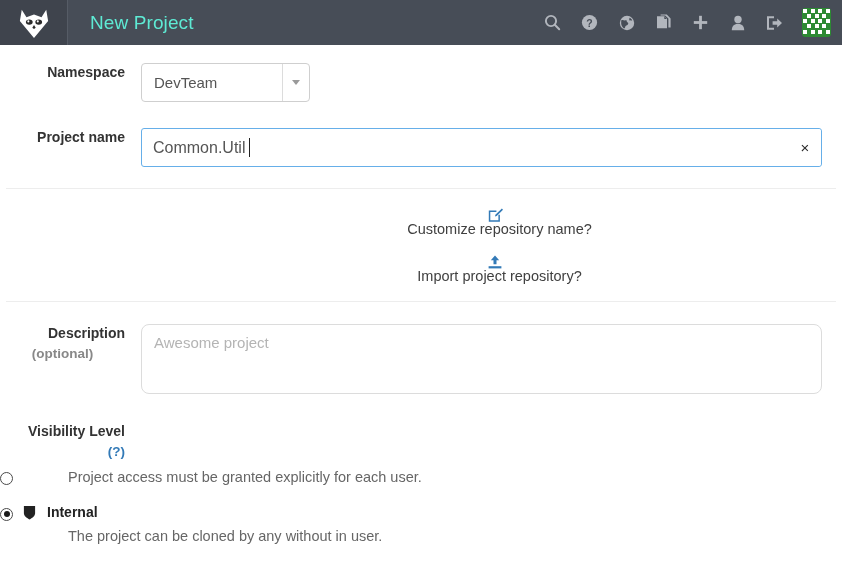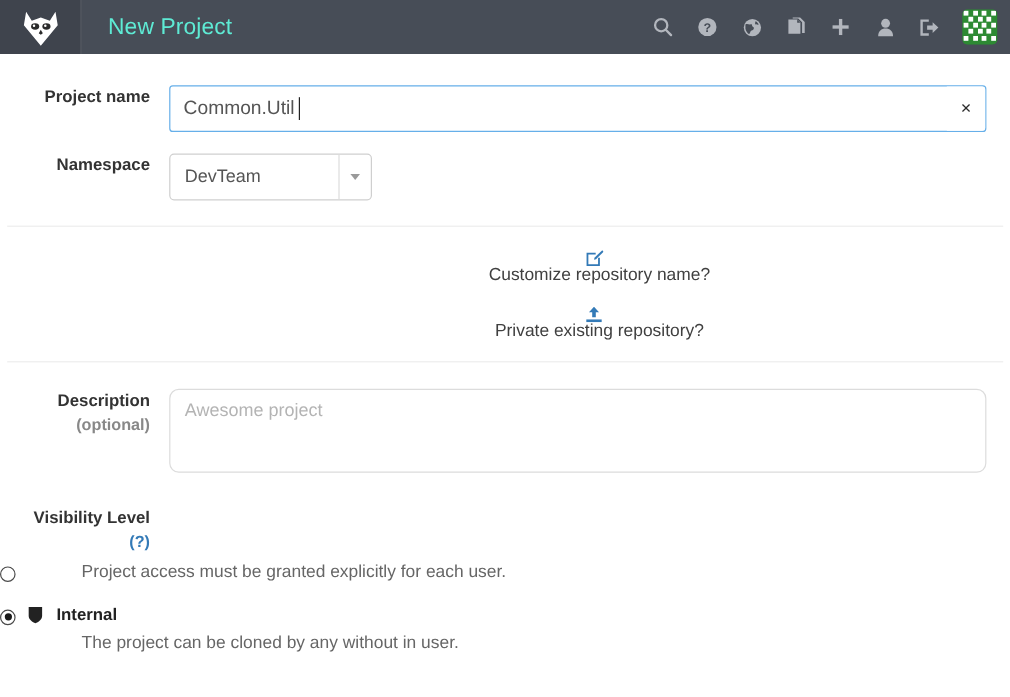--- a/index.html
+++ b/index.html
@@ -96,20 +96,21 @@
     font-size: 14px;
     color: #333333;
     line-height: 1.3;
   }
   .label-col .sub {
     display: block;
     font-weight: bold;
     color: #888888;
     font-size: 13.5px;
     margin-top: 3px;
+    text-align: center;
   }
   .label-col .qlink {
     display: block;
     font-weight: bold;
     color: #337ab7;
     font-size: 13.5px;
     margin-top: 3px;
     cursor: pointer;
   }
   .field-col {
@@ -409,43 +410,43 @@
           <rect x="24" y="22" width="4" height="4"></rect>
         </g>
       </svg>
     </div>
 
   </div>
 </div>
 
 <div class="form-wrap">
 
-  <div class="form-row row-project-name">
-    <div class="label-col">Project name</div>
-    <div class="field-col">
-      <div class="pname-wrap">
-        <input class="pname-input" type="text" value="Common.Util" style="">
-        <div class="pname-caret"></div>
-        <div class="pname-clear">×</div>
-      </div>
-    </div>
-  </div>
-
   <div class="form-row row-namespace">
     <div class="label-col">Namespace</div>
     <div class="field-col">
       <div class="ns-select">
         <div class="ns-value">DevTeam</div>
         <div class="ns-arrow-box">
           <span class="ns-caret"></span>
         </div>
       </div>
     </div>
   </div>
 
+  <div class="form-row row-project-name">
+    <div class="label-col">Project name</div>
+    <div class="field-col">
+      <div class="pname-wrap">
+        <input class="pname-input" type="text" value="Common.Util" style="">
+        <div class="pname-caret"></div>
+        <div class="pname-clear">×</div>
+      </div>
+    </div>
+  </div>
+
   <div class="divider div-1"></div>
 
   <div class="links-block">
 
     <div class="form-link">
       <span class="lnk-icon">
         <svg width="15" height="14" viewBox="0 0 15 14">
           <path d="M0.8 2.6 h7.6 v1.5 h-6.1 v8.1 h8.1 v-5.4 h1.5 v6.9 h-11.1 Z" fill="currentColor"></path>
           <path d="M13.9 0.6 L15 1.7 L8.7 8 L7 8.4 L7.4 6.7 Z" fill="currentColor"></path>
         </svg>
@@ -453,21 +454,21 @@
       <span>Customize repository name?</span>
     </div>
 
     <div class="form-link">
       <span class="lnk-icon">
         <svg width="14" height="14" viewBox="0 0 14 14">
           <path d="M7 0.6 L11.2 5.2 h-2.7 v4.1 h-3 v-4.1 h-2.7 Z" fill="currentColor"></path>
           <rect x="0.6" y="11.2" width="12.8" height="2.2" fill="currentColor"></rect>
         </svg>
       </span>
-      <span>Private existing repository?</span>
+      <span>Import project repository?</span>
     </div>
 
   </div>
 
   <div class="divider div-2"></div>
 
   <div class="form-row row-description">
     <div class="label-col">
       <span>Description</span>
       <span class="sub">(optional)</span>

